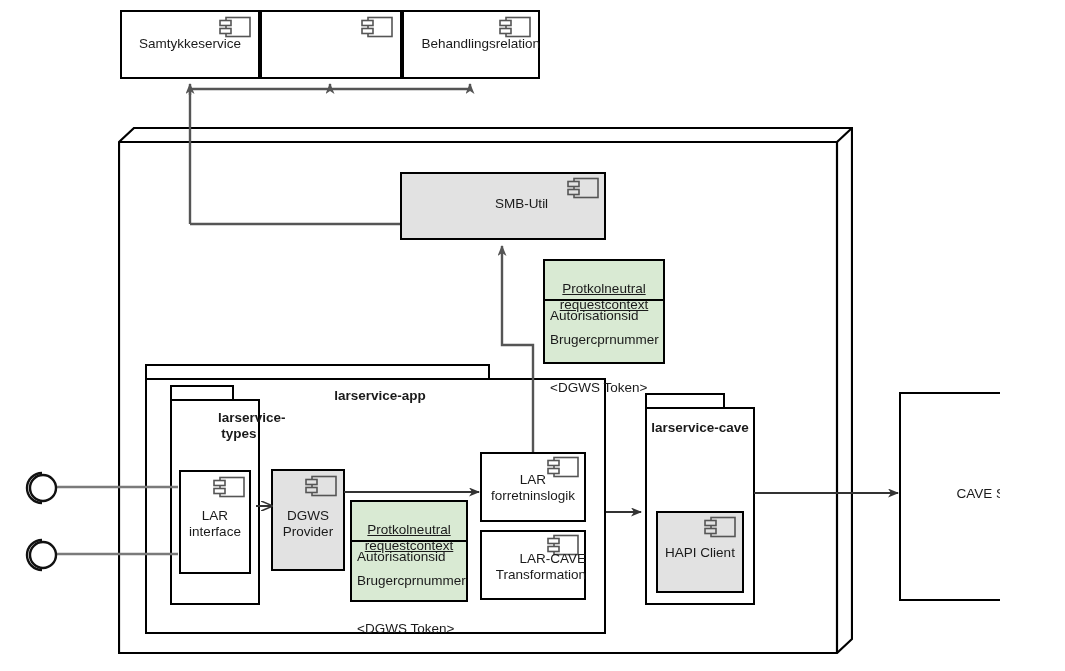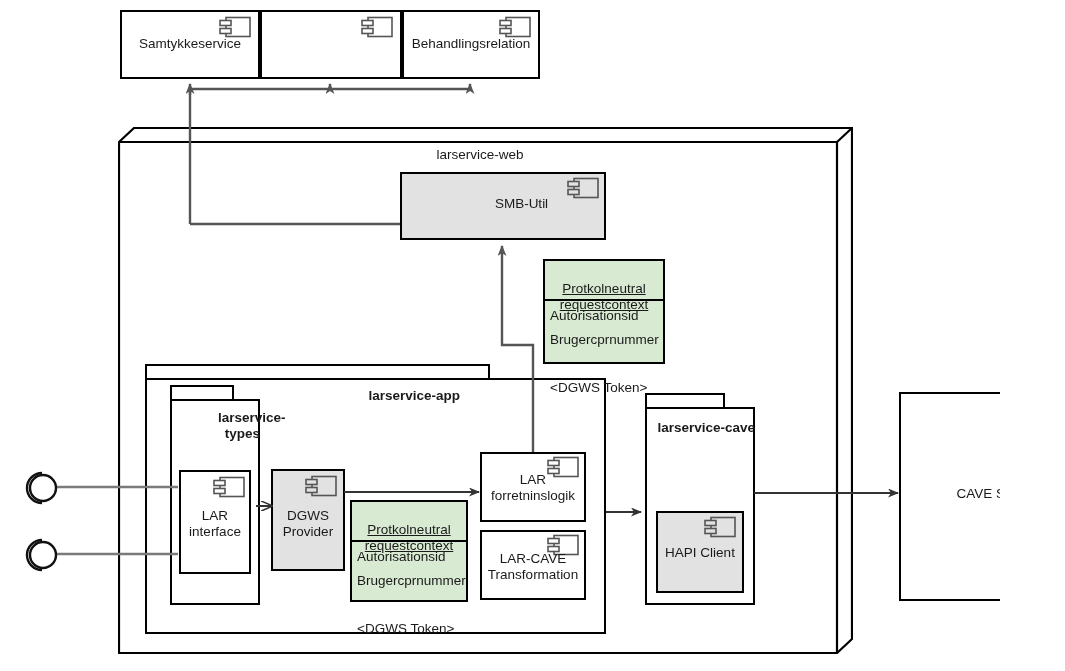--- a/index.html
+++ b/index.html
@@ -32,21 +32,21 @@
   .lbl{
     position:absolute;
     box-sizing:border-box;
     text-align:center;
     line-height:16px;
     font-size:13.5px;
     color:#1a1a1a;
     white-space:pre-line;
     pointer-events:none;
   }
-  .lbl.bold{ font-weight:bold;text-align:right; }
+  .lbl.bold{ font-weight:bold; }
   
   .cicon{
     position:absolute;
     width:34px;
     height:23px;
   }
   
   .node3d{ position:absolute; }
   .node3d svg{ display:block; }
   
@@ -172,31 +172,30 @@
   </div>
 
   <div class="box" style="left:402px; top:10px; width:138px; height:69px; z-index:4;"></div>
   <div class="cicon" style="left:498px; top:16px; z-index:7;">
     <svg width="34" height="23" viewBox="0 0 34 23">
       <rect x="8" y="1.5" width="24" height="19" fill="#fff" stroke="#555" stroke-width="1.6"></rect>
       <rect x="2" y="4.5" width="11" height="5" fill="#fff" stroke="#555" stroke-width="1.6"></rect>
       <rect x="2" y="12.5" width="11" height="5" fill="#fff" stroke="#555" stroke-width="1.6"></rect>
     </svg>
   </div>
-  <div class="lbl" style="left:402px; top:36px; width:138px; z-index:7;">Behandlingsrelation</div>
+  <div class="lbl" style="left:402px; top:36px; width:138px; z-index:7;text-align:right;">Behandlingsrelation</div>
 
   <div class="node3d" style="left:118px; top:127px; z-index:1;">
     <svg width="735" height="527" viewBox="0 0 735 527">
       <path d="M1,15 L16,1 L734,1 L734,512 L719,526 L1,526 Z" fill="#ffffff" stroke="#000000" stroke-width="2.2"></path>
       <path d="M1,15 L719,15 L719,526" fill="none" stroke="#000000" stroke-width="2.2"></path>
       <path d="M719,15 L734,1" fill="none" stroke="#000000" stroke-width="2.2"></path>
     </svg>
   </div>
 
-  <div class="lbl" style="left:380px; top:147px; width:200px; z-index:4;">larservice-web</div>
 
   <div class="box grey" style="left:400px; top:172px; width:206px; height:68px; z-index:4;"></div>
   <div class="cicon" style="left:566px; top:177px; z-index:7;">
     <svg width="34" height="23" viewBox="0 0 34 23">
       <rect x="8" y="1.5" width="24" height="19" fill="#e2e2e2" stroke="#555" stroke-width="1.6"></rect>
       <rect x="2" y="4.5" width="11" height="5" fill="#e2e2e2" stroke="#555" stroke-width="1.6"></rect>
       <rect x="2" y="12.5" width="11" height="5" fill="#e2e2e2" stroke="#555" stroke-width="1.6"></rect>
     </svg>
   </div>
   <div class="lbl" style="left:400px; top:196px; width:206px; z-index:7;padding-left:37px;">SMB-Util</div>
@@ -270,21 +269,21 @@
 forretninslogik</div>
 
   <div class="box" style="left:480px; top:530px; width:106px; height:70px; z-index:4;"></div>
   <div class="cicon" style="left:546px; top:534px; z-index:7;">
     <svg width="34" height="23" viewBox="0 0 34 23">
       <rect x="8" y="1.5" width="24" height="19" fill="#fff" stroke="#555" stroke-width="1.6"></rect>
       <rect x="2" y="4.5" width="11" height="5" fill="#fff" stroke="#555" stroke-width="1.6"></rect>
       <rect x="2" y="12.5" width="11" height="5" fill="#fff" stroke="#555" stroke-width="1.6"></rect>
     </svg>
   </div>
-  <div class="lbl" style="left:480px; top:551px; width:106px; z-index:7;">LAR-CAVE
+  <div class="lbl" style="left:480px; top:551px; width:106px; z-index:7;text-align:right;">LAR-CAVE
 Transformation</div>
 
   <div class="pkg-tab" style="left:645px; top:393px; width:80px; height:16px; z-index:3;"></div>
   <div class="shadow" style="left:651px; top:414px; width:110px; height:196px;"></div>
   <div class="pkg-body" style="left:645px; top:407px; width:110px; height:198px; z-index:3;"></div>
   <div class="lbl bold" style="left:645px; top:420px; width:110px; z-index:4;">larservice-cave</div>
 
   <div class="box grey" style="left:656px; top:511px; width:88px; height:82px; z-index:4;"></div>
   <div class="cicon" style="left:703px; top:516px; z-index:7;">
     <svg width="34" height="23" viewBox="0 0 34 23">

